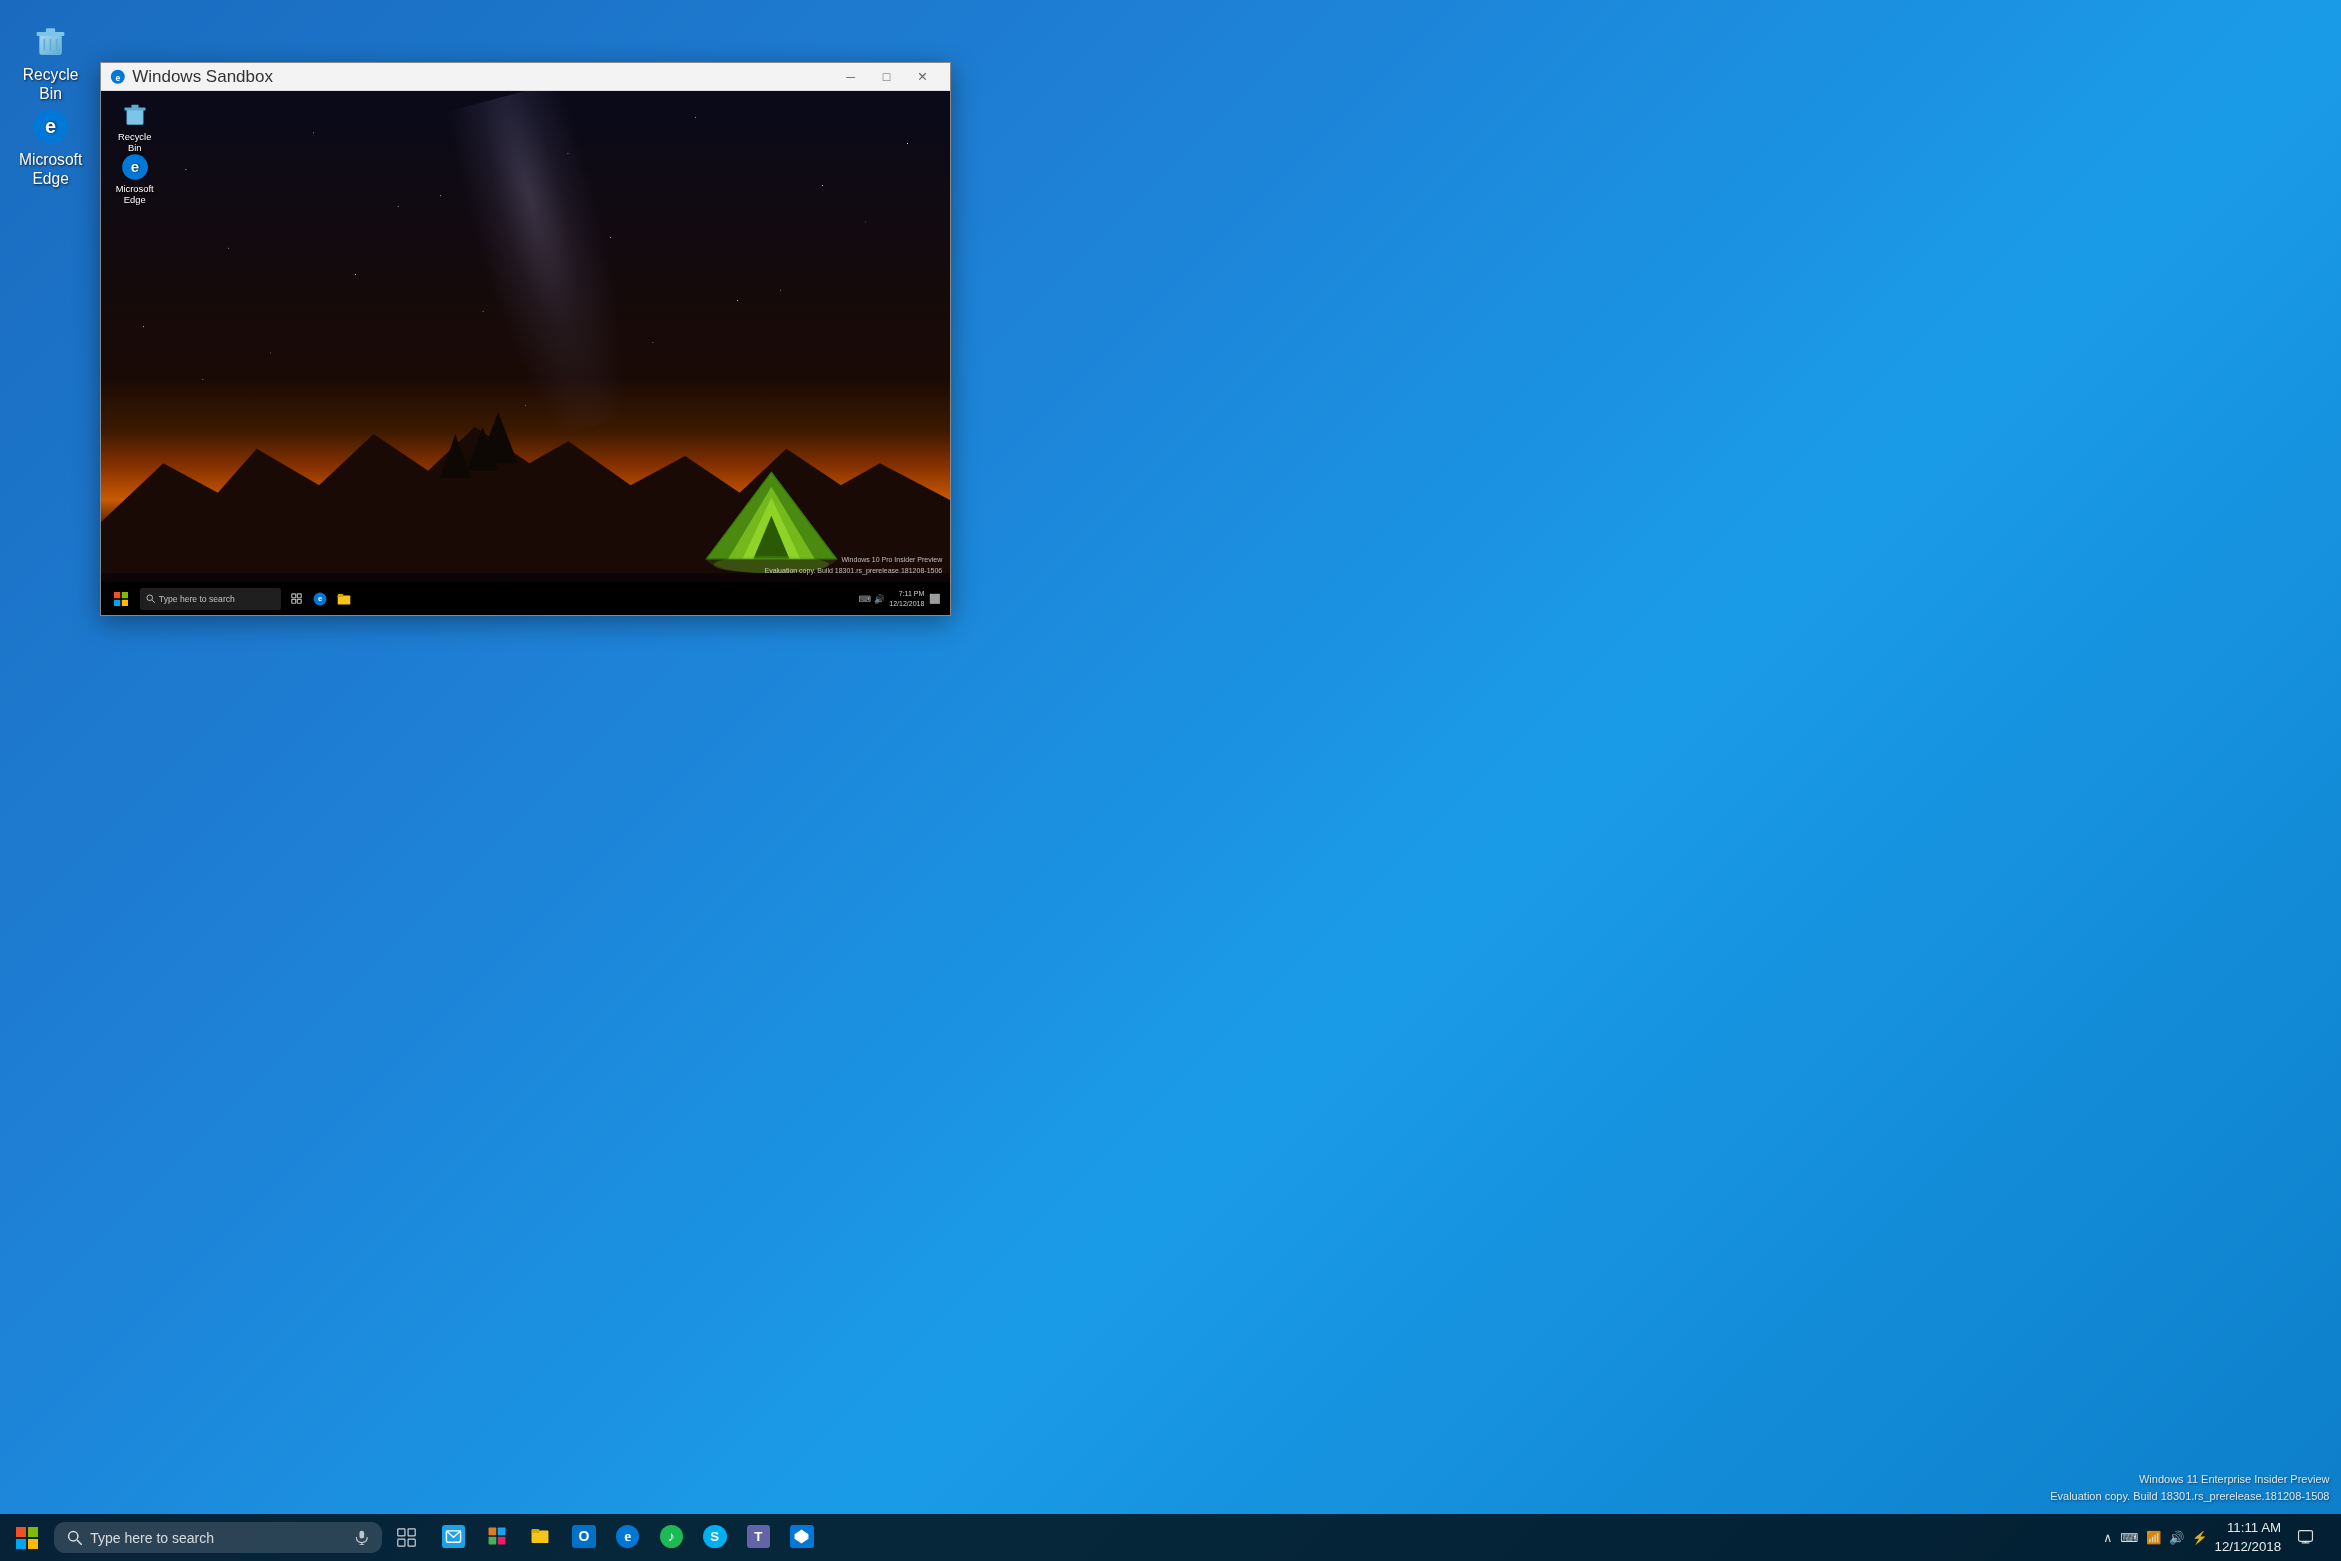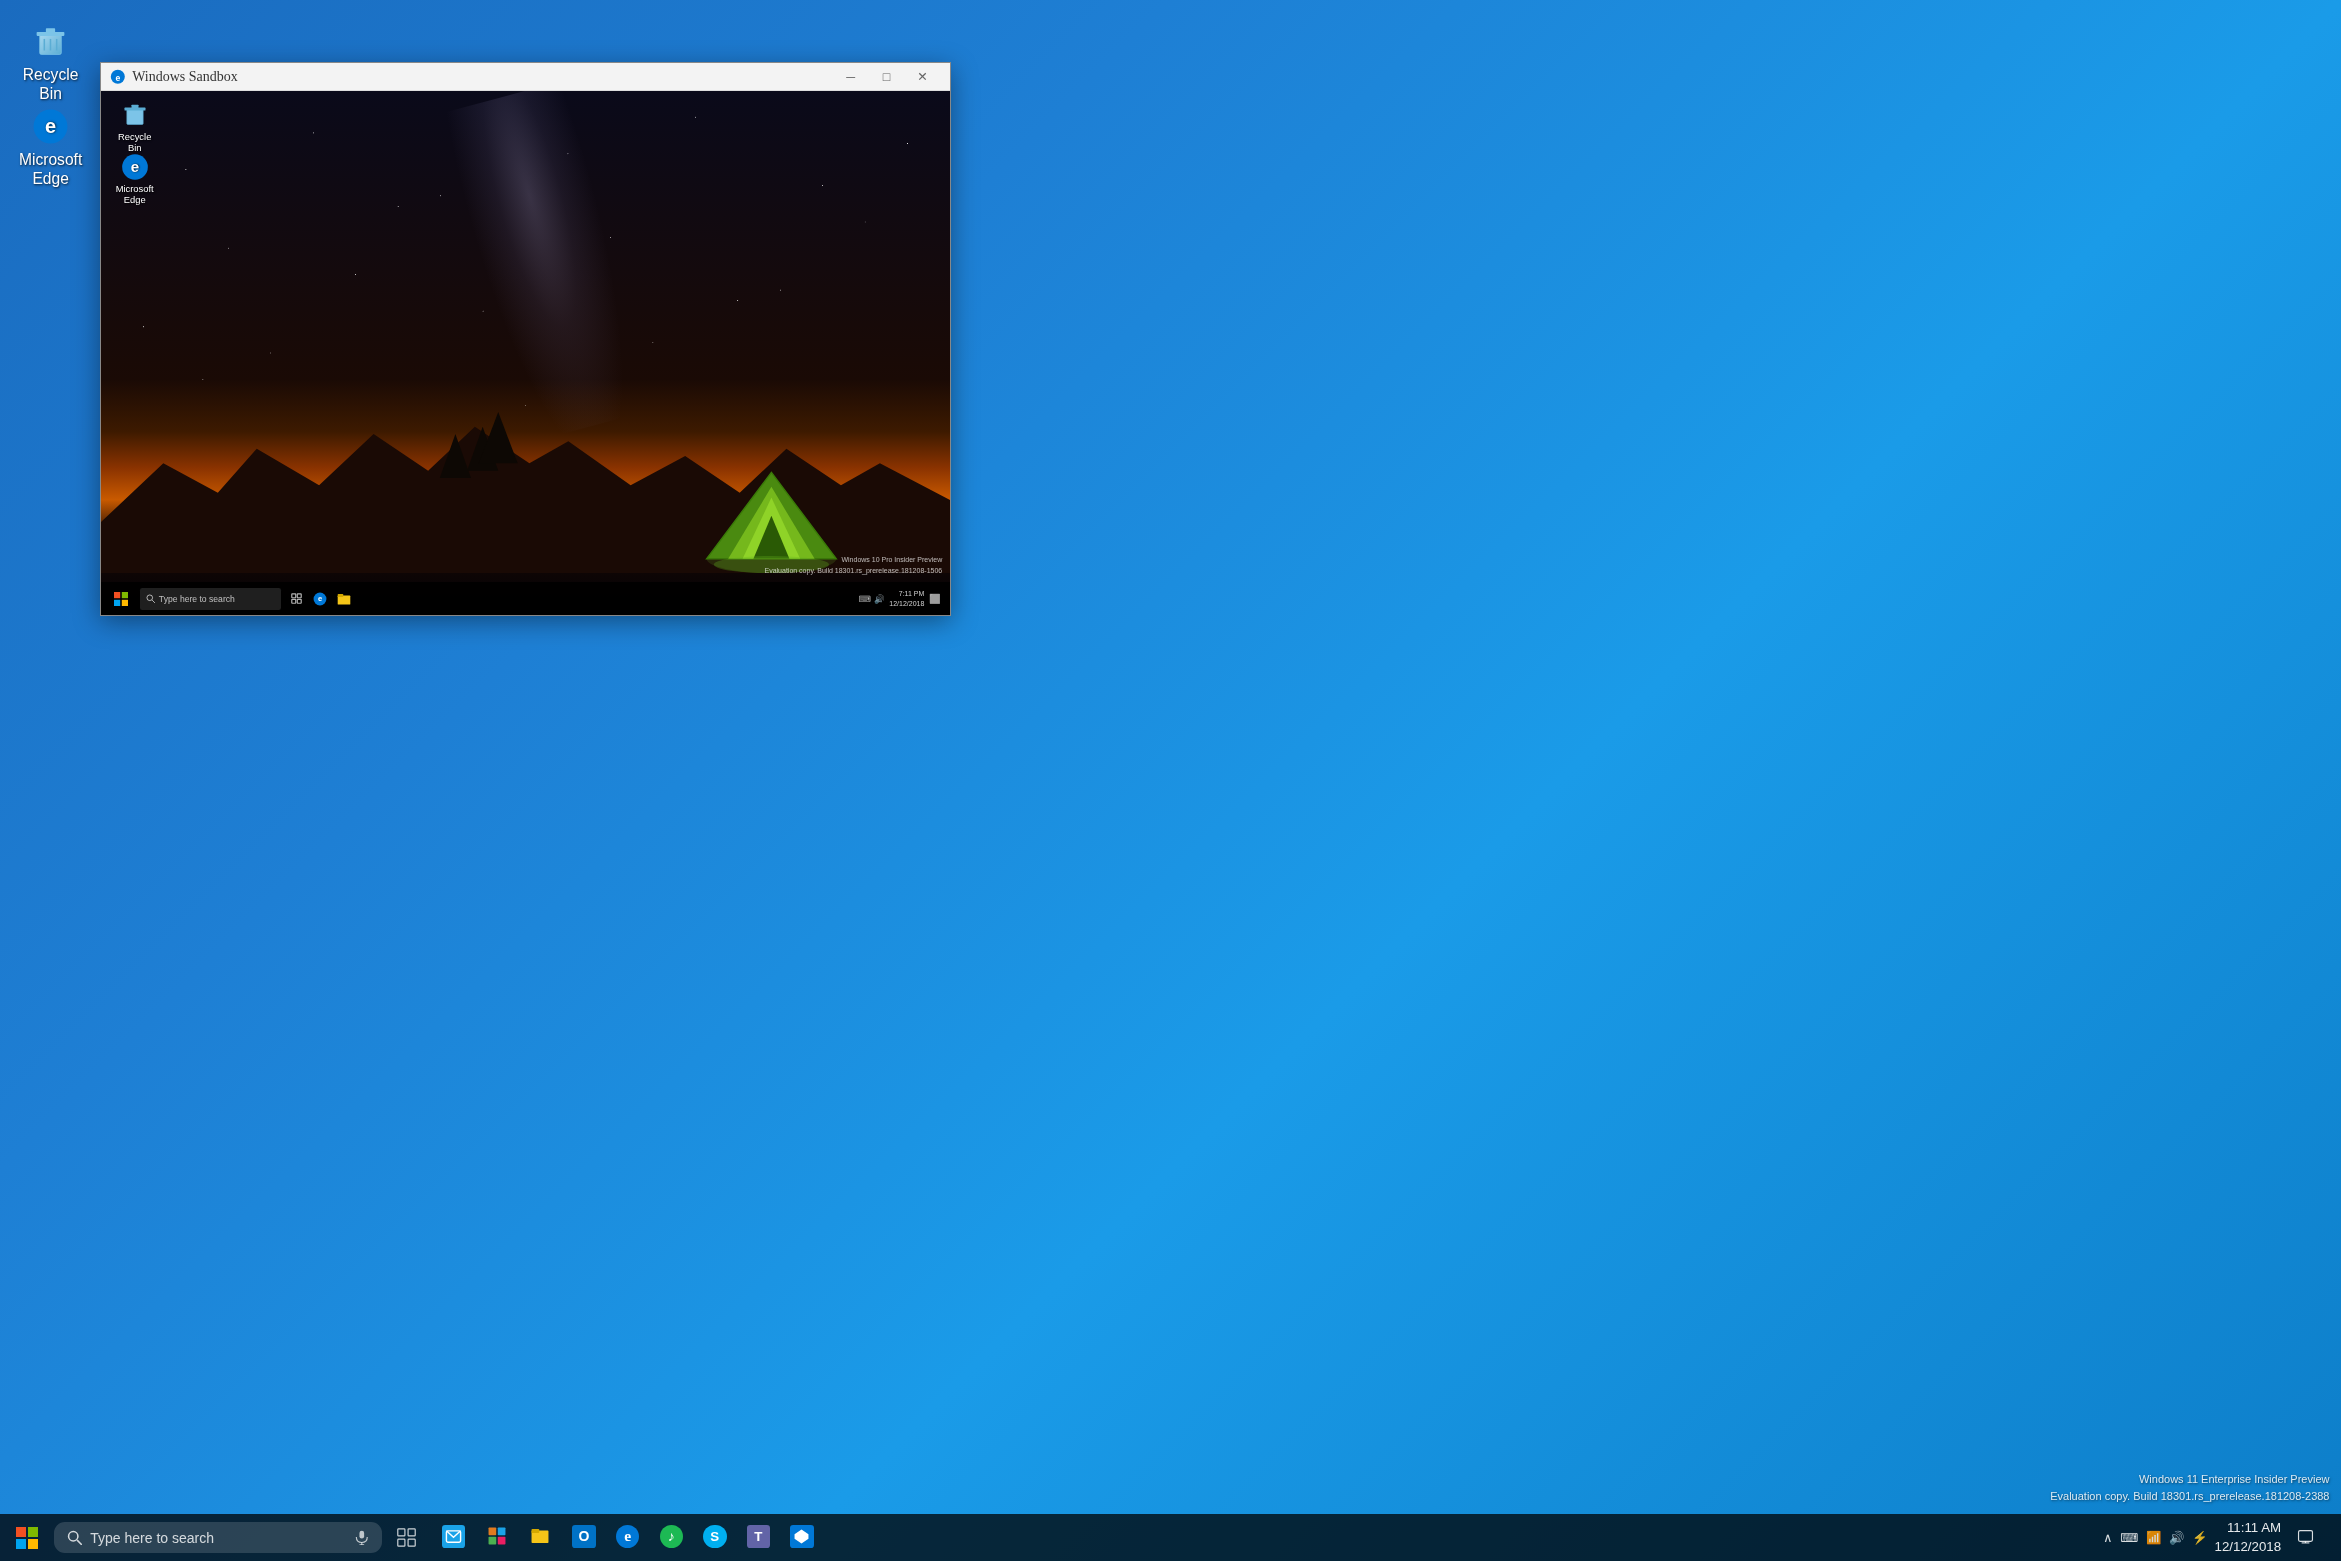--- a/index.html
+++ b/index.html
@@ -64,24 +64,23 @@
       border-bottom: 0.8px solid #ddd;
       padding: 0 9.4px;
       flex-shrink: 0;
     }
     .window-titlebar .title-icon {
       width: 15.6px;
       height: 15.6px;
       margin-right: 6.2px;
     }
     .window-title {
-      font-size: 14px;
+      font-size: 17px;
       color: #333;
       flex: 1;
-      font-family: Liberation Serif, serif;
     }
     .window-controls {
       display: flex;
       gap: 0;
     }
     .window-btn {
       width: 36px;
       height: 28px;
       display: flex;
       align-items: center;
@@ -561,21 +560,21 @@
           <div>12/12/2018</div>
         </div>
         <div style="color:rgba(255,255,255,0.7);font-size:9.4px;cursor:pointer;">⬜</div>
       </div>
     </div>
   </div>
 </div>
 
 <div class="version-info">
   <div>Windows 11 Enterprise Insider Preview</div>
-  <div>Evaluation copy. Build 18301.rs_prerelease.181208-2388</div>
+  <div>Evaluation copy. Build 18301.rs_prerelease.181208-1508</div>
 </div>
 
 <div class="main-taskbar">
 
   <div class="start-button">
     <svg class="win-logo" viewBox="0 0 22 22">
       <rect x="0" y="0" width="10" height="10" fill="#f25022"></rect>
       <rect x="12" y="0" width="10" height="10" fill="#7fba00"></rect>
       <rect x="0" y="12" width="10" height="10" fill="#00a4ef"></rect>
       <rect x="12" y="12" width="10" height="10" fill="#ffb900"></rect>

